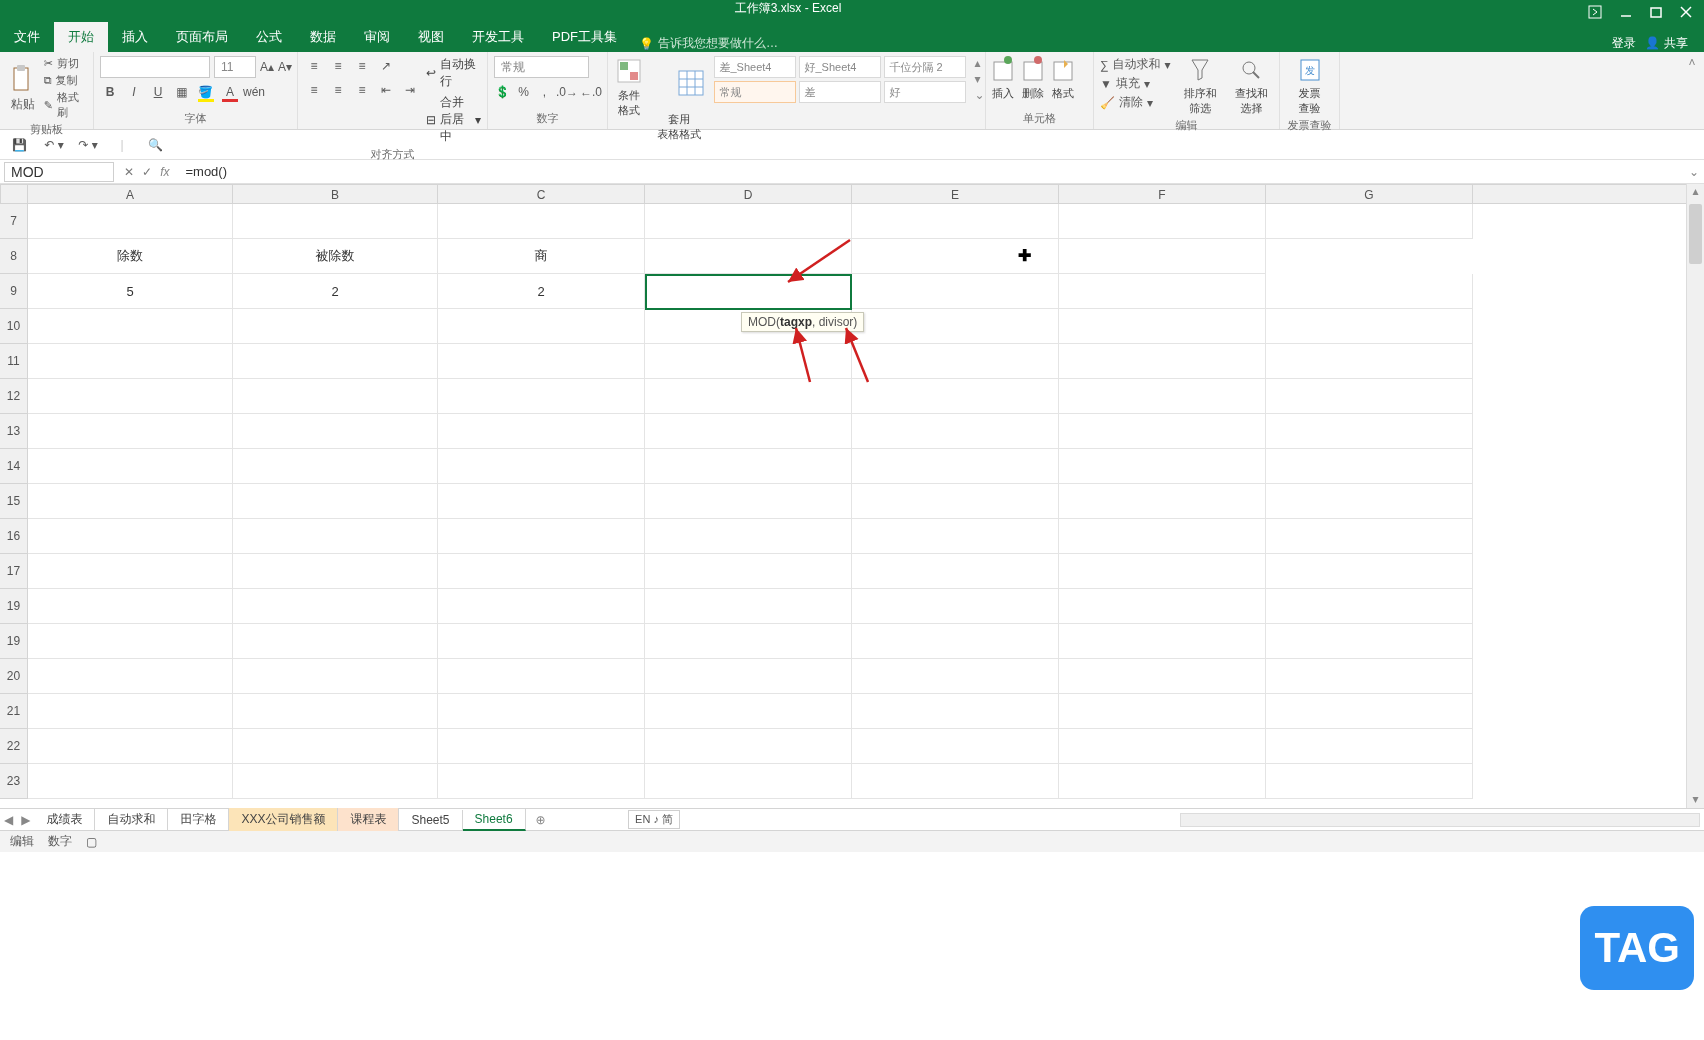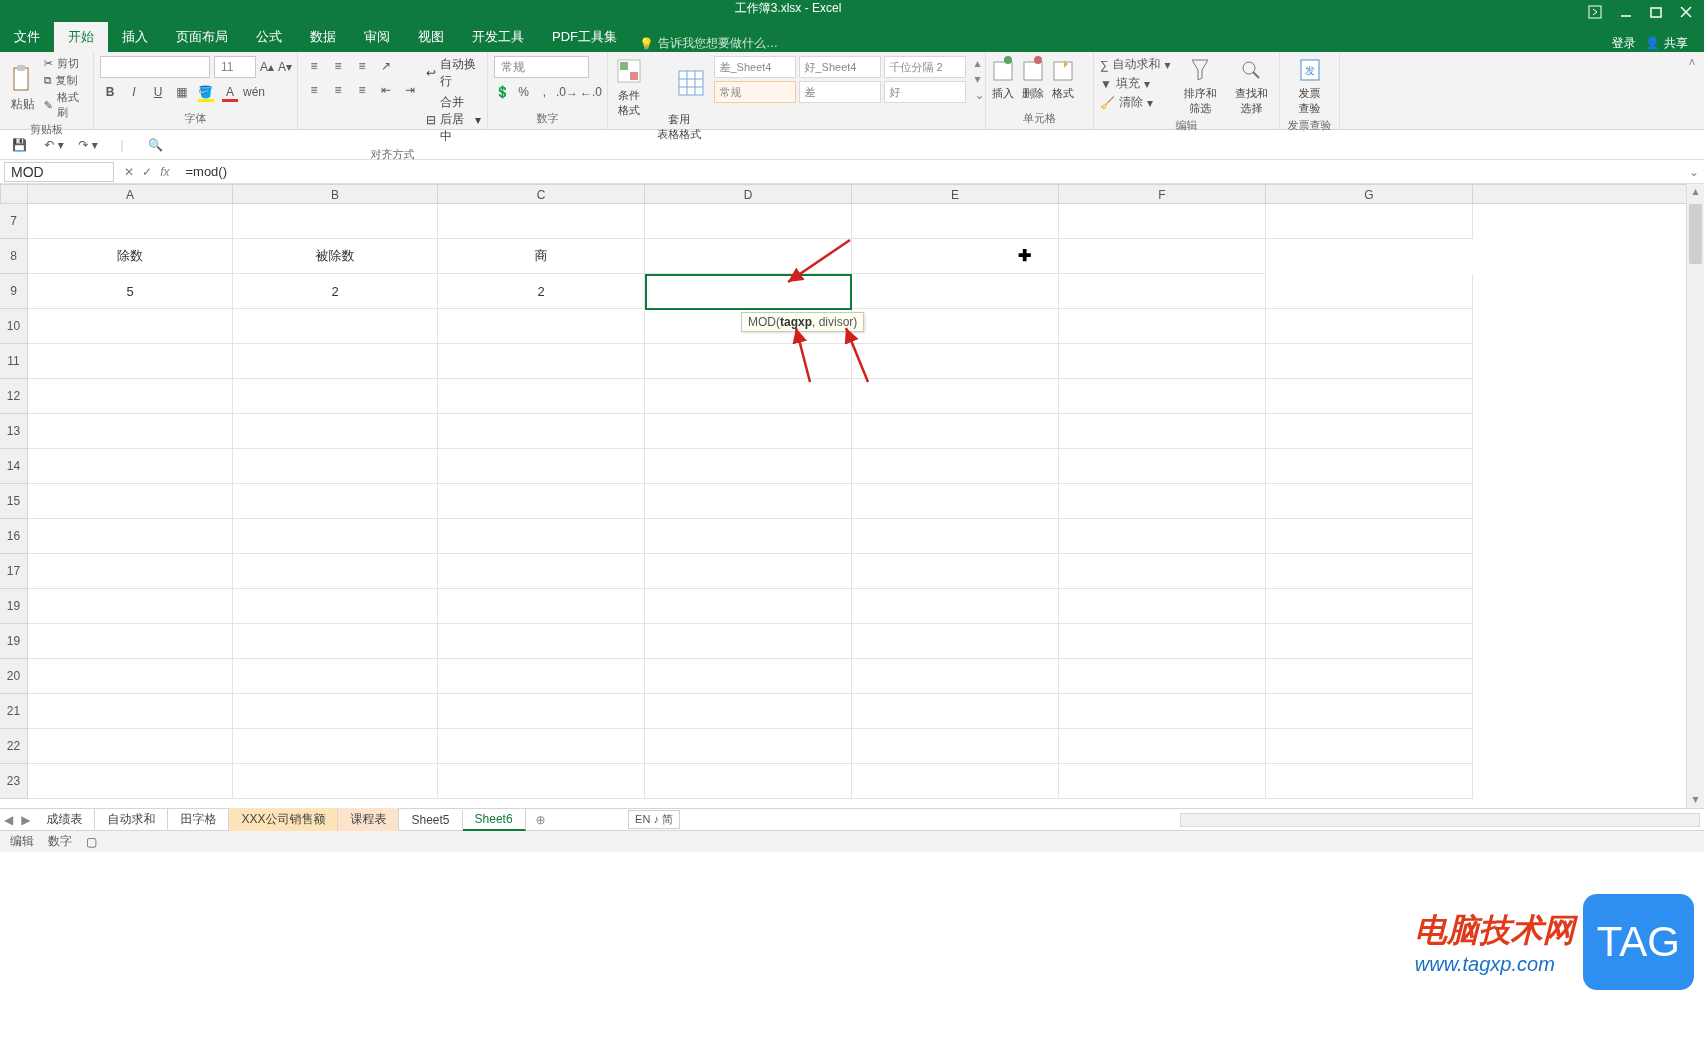--- a/index.html
+++ b/index.html
@@ -79,21 +79,21 @@
 .hscroll-area { flex: 0 0 520px; height: 14px; background: #f0f0f0; border: 1px solid #dcdcdc; margin-right: 4px; position: relative; }
 
 
 .statusbar { height: 22px; background: #f3f3f3; border-top: 1px solid #d4d4d4; display: flex; align-items: center; padding: 0 10px; gap: 14px; font-size: 12px; color: #5a5a5a; }
 .statusbar .spacer { flex: 1; }
 
 
 .watermark { position: absolute; right: 10px; bottom: 50px; display: flex; align-items: center; gap: 8px; }
 .watermark .txt1 { color: #e03a1a; font-size: 32px; font-weight: bold; font-style: italic; }
 .watermark .txt2 { color: #1b6fc4; font-size: 20px; font-style: italic; }
-.watermark .tag { background: #2f8ff0; color: #fff; font-size: 42px; font-weight: normal; padding: 24px 14px; border-radius: 14px; }
+.watermark .tag { background: #2f8ff0; color: #fff; font-size: 42px; font-weight: bold; padding: 18px 14px; border-radius: 14px; }
 
 
 .arrow { position: absolute; pointer-events: none; }
 
 .colw-A{width:205px}.colw-B{width:205px}.colw-C{width:207px}.colw-D{width:207px}.colw-E{width:207px}.colw-F{width:207px}.colw-G{width:207px}
 </style>
 </head>
 <body>
 
 <div class="titlebar">
@@ -589,18 +589,14 @@
 </div>
 
 <div class="statusbar">
   <span>编辑</span>
   <span>数字</span>
   <span>▢</span>
   <div class="spacer"></div>
 </div>
 
 <div class="watermark">
-  <div>
-    <div class="txt1">电脑技术网</div>
-    <div class="txt2">www.tagxp.com</div>
-  </div>
   <div class="tag">TAG</div>
 </div>
 
 </body></html>

